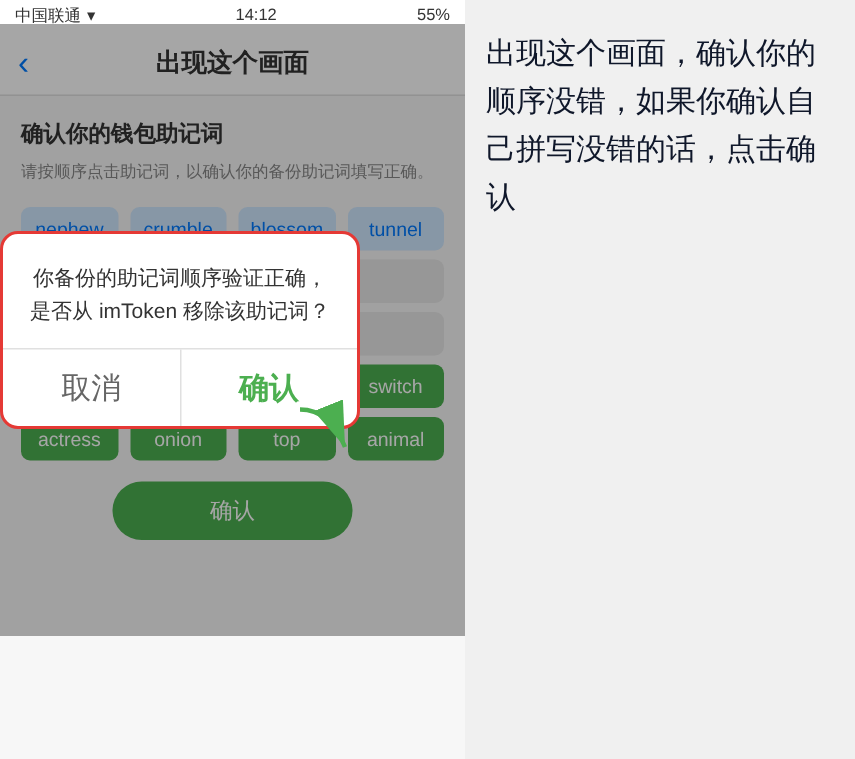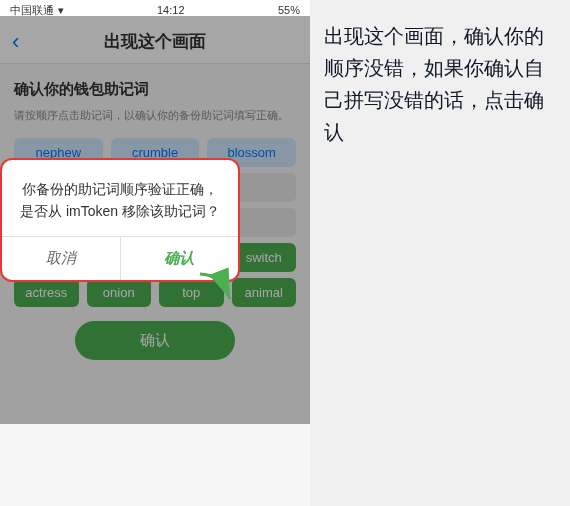--- a/index.html
+++ b/index.html
@@ -157,25 +157,24 @@
       line-height: 1.6;
     }
     .modal-buttons {
       display: flex;
       border-top: 1px solid #e0e0e0;
     }
     .modal-btn {
       flex: 1;
       padding: 12px 0;
       text-align: center;
-      font-size: 15px;
+      font-size: 20px;
       cursor: pointer;
       border: none;
       background: transparent;
-      font-style: italic;
     }
     .modal-btn-cancel {
       color: #666;
       border-right: 1px solid #e0e0e0;
     }
     .modal-btn-confirm {
       color: #4CAF50;
       font-weight: 600;
     }
 
@@ -235,20 +234,21 @@
   <div class="page-content">
     <div class="page-heading">确认你的钱包助记词</div>
     <div class="page-subtext">请按顺序点击助记词，以确认你的备份助记词填写正确。</div>
 
     <div class="word-rows">
 
       <div class="word-row">
         <div class="word-chip selected">nephew</div>
         <div class="word-chip selected">crumble</div>
         <div class="word-chip selected">blossom</div>
+        <div class="word-chip selected">tunnel</div>
       </div>
 
       <div class="word-row">
         <div class="word-chip selected">a</div>
         <div class="word-chip empty">&nbsp;</div>
         <div class="word-chip empty">&nbsp;</div>
         <div class="word-chip empty">&nbsp;</div>
       </div>
 
       <div class="word-row">

